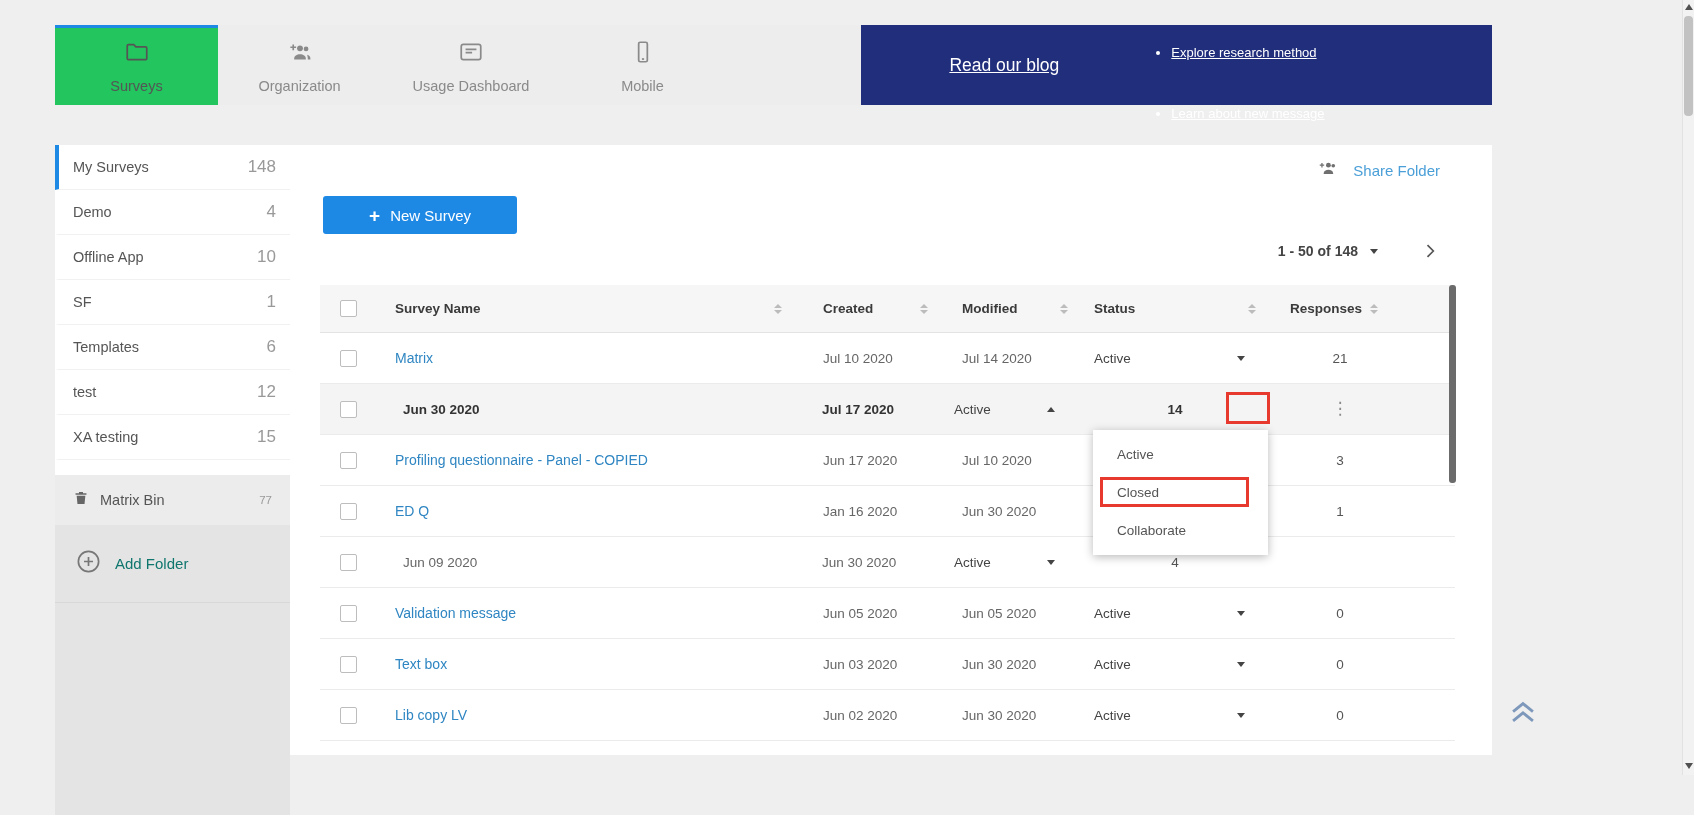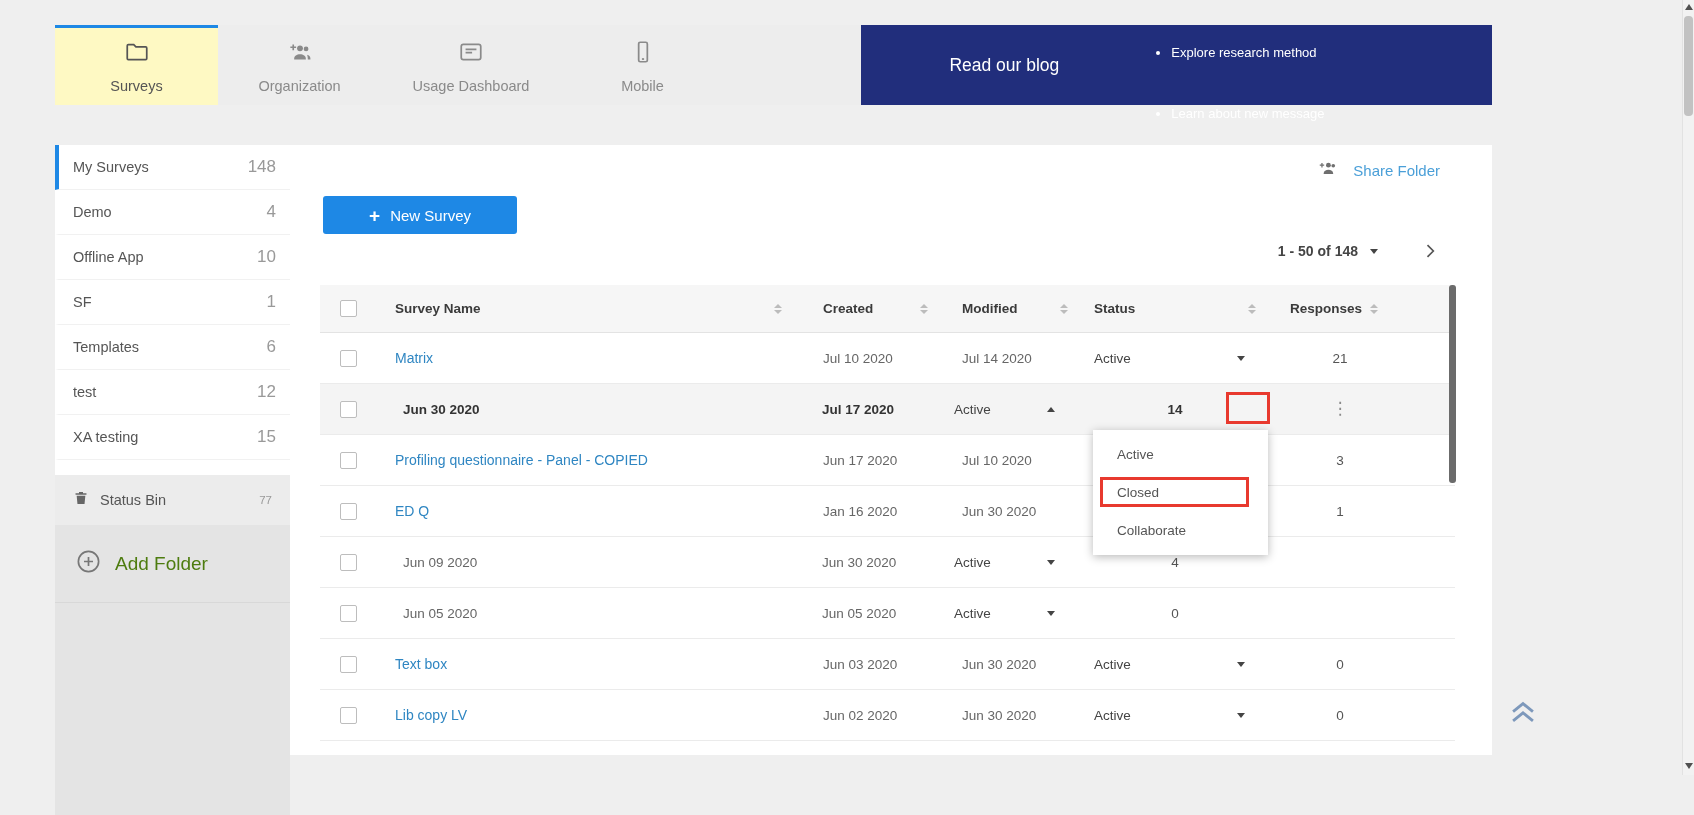--- a/index.html
+++ b/index.html
@@ -15,27 +15,27 @@
     position:absolute; left:55px; top:25px; width:1437px; height:80px;
     display:flex; background:#ededed;
   }
   .tabs { display:flex; width:858px; background:#ededed; }
   .tab {
     width:163px; display:flex; flex-direction:column; align-items:center;
     justify-content:center; gap:9px; border-top:3px solid transparent;
     cursor:pointer;
   }
   .tab.wide { width:180px; }
-  .tab.active { background:#fef9c3; border-top-color:#1e88e5; }
+  .tab.active { background:#22c55e; border-top-color:#1e88e5; }
   .tab .tab-label { font-size:14.5px; color:#8a8a8a; }
   .tab.active .tab-label { color:#555; }
   .tab svg { width:26px; height:26px; }
   .banner {
     width:671px; height:80px; background:#212e7c; color:#fff;
-    display:flex; align-items:center; cursor:pointer;
+    display:flex; align-items:center; cursor:pointer;text-decoration:underline;
   }
   .banner-title { font-size:17.5px; margin-left:88px; white-space:nowrap; }
   .banner-bullets { margin-left:98px; list-style:disc; font-size:13px; line-height:1.95; }
   .banner-bullets li { margin-left:14px;margin-top:36px; }
   
   .sidebar { position:absolute; left:55px; top:145px; width:235px; height:610px; background:#fff; }
   .side-item {
     height:45px; display:flex; align-items:center;
     padding:0 14px; border-left:4px solid transparent;
     border-bottom:1px solid #f1f1f1; cursor:pointer; background:#fff;
@@ -48,21 +48,21 @@
     height:50px; display:flex; align-items:center; gap:11px;
     padding:0 18px; background:#ececec; cursor:pointer;
   }
   .recycle .lbl { font-size:14.5px; color:#555; }
   .recycle .cnt { margin-left:auto; font-size:11.5px; color:#999; }
   .side-bottom { background:#e4e4e4; height:345px; }
   .add-folder {
     height:78px; display:flex; align-items:center; gap:13px;
     padding:0 20px; border-bottom:1px solid #d8d8d8; cursor:pointer;
   }
-  .add-folder .lbl { font-size:19px; color:#4d7c0f; }
+  .add-folder .lbl { font-size:15px; color:#0f766e; }
   
   .main { position:absolute; left:290px; top:145px; width:1202px; height:610px; background:#fff; }
   .share-folder {
     position:absolute; top:13px; right:52px; display:flex; align-items:center;
     gap:13px; cursor:pointer;
   }
   .share-folder .lbl { font-size:15px; color:#4a9fd8; }
   .btn-new-survey {
     position:absolute; left:33px; top:51px; width:194px; height:38px;
     background:#1e88e5; color:#fff; border:none; border-radius:3px;
@@ -231,21 +231,21 @@
     <span class="lbl">XA testing</span>
     <span class="cnt">15</span>
   </div>
   <div class="side-spacer"></div>
   <div class="recycle">
     <span>
       <svg width="16" height="18" viewBox="0 0 24 24" fill="#666">
           <path d="M9 3h6v2h5.2v2H3.8V5H9zM5.5 8.5h13L17.3 21H6.7z"></path>
         </svg>
     </span>
-    <span class="lbl">Status Bin</span>
+    <span class="lbl">Matrix Bin</span>
     <span class="cnt">77</span>
   </div>
   <div class="side-bottom">
     <div class="add-folder">
       <span>
         <svg width="27" height="27" viewBox="0 0 24 24" fill="none" stroke="#777" stroke-width="1.5">
             <circle cx="12" cy="12" r="9"></circle>
             <path d="M12 8v8M8 12h8"></path>
           </svg>
       </span>
@@ -397,20 +397,21 @@
           <span class="caret tri-down"></span>
         </div>
       <div class="cell-resp">4</div>
       <div></div>
     </div>
 
     <div class="trow">
       <div class="cell-check">
           <span class="checkbox"></span>
         </div>
+      <div class="cell-name"><a>Validation message</a></div>
       <div class="cell-date">Jun 05 2020</div>
       <div class="cell-date mod">Jun 05 2020</div>
       <div class="cell-status">
           <span>Active</span>
           <span class="caret tri-down"></span>
         </div>
       <div class="cell-resp">0</div>
       <div></div>
     </div>
 

